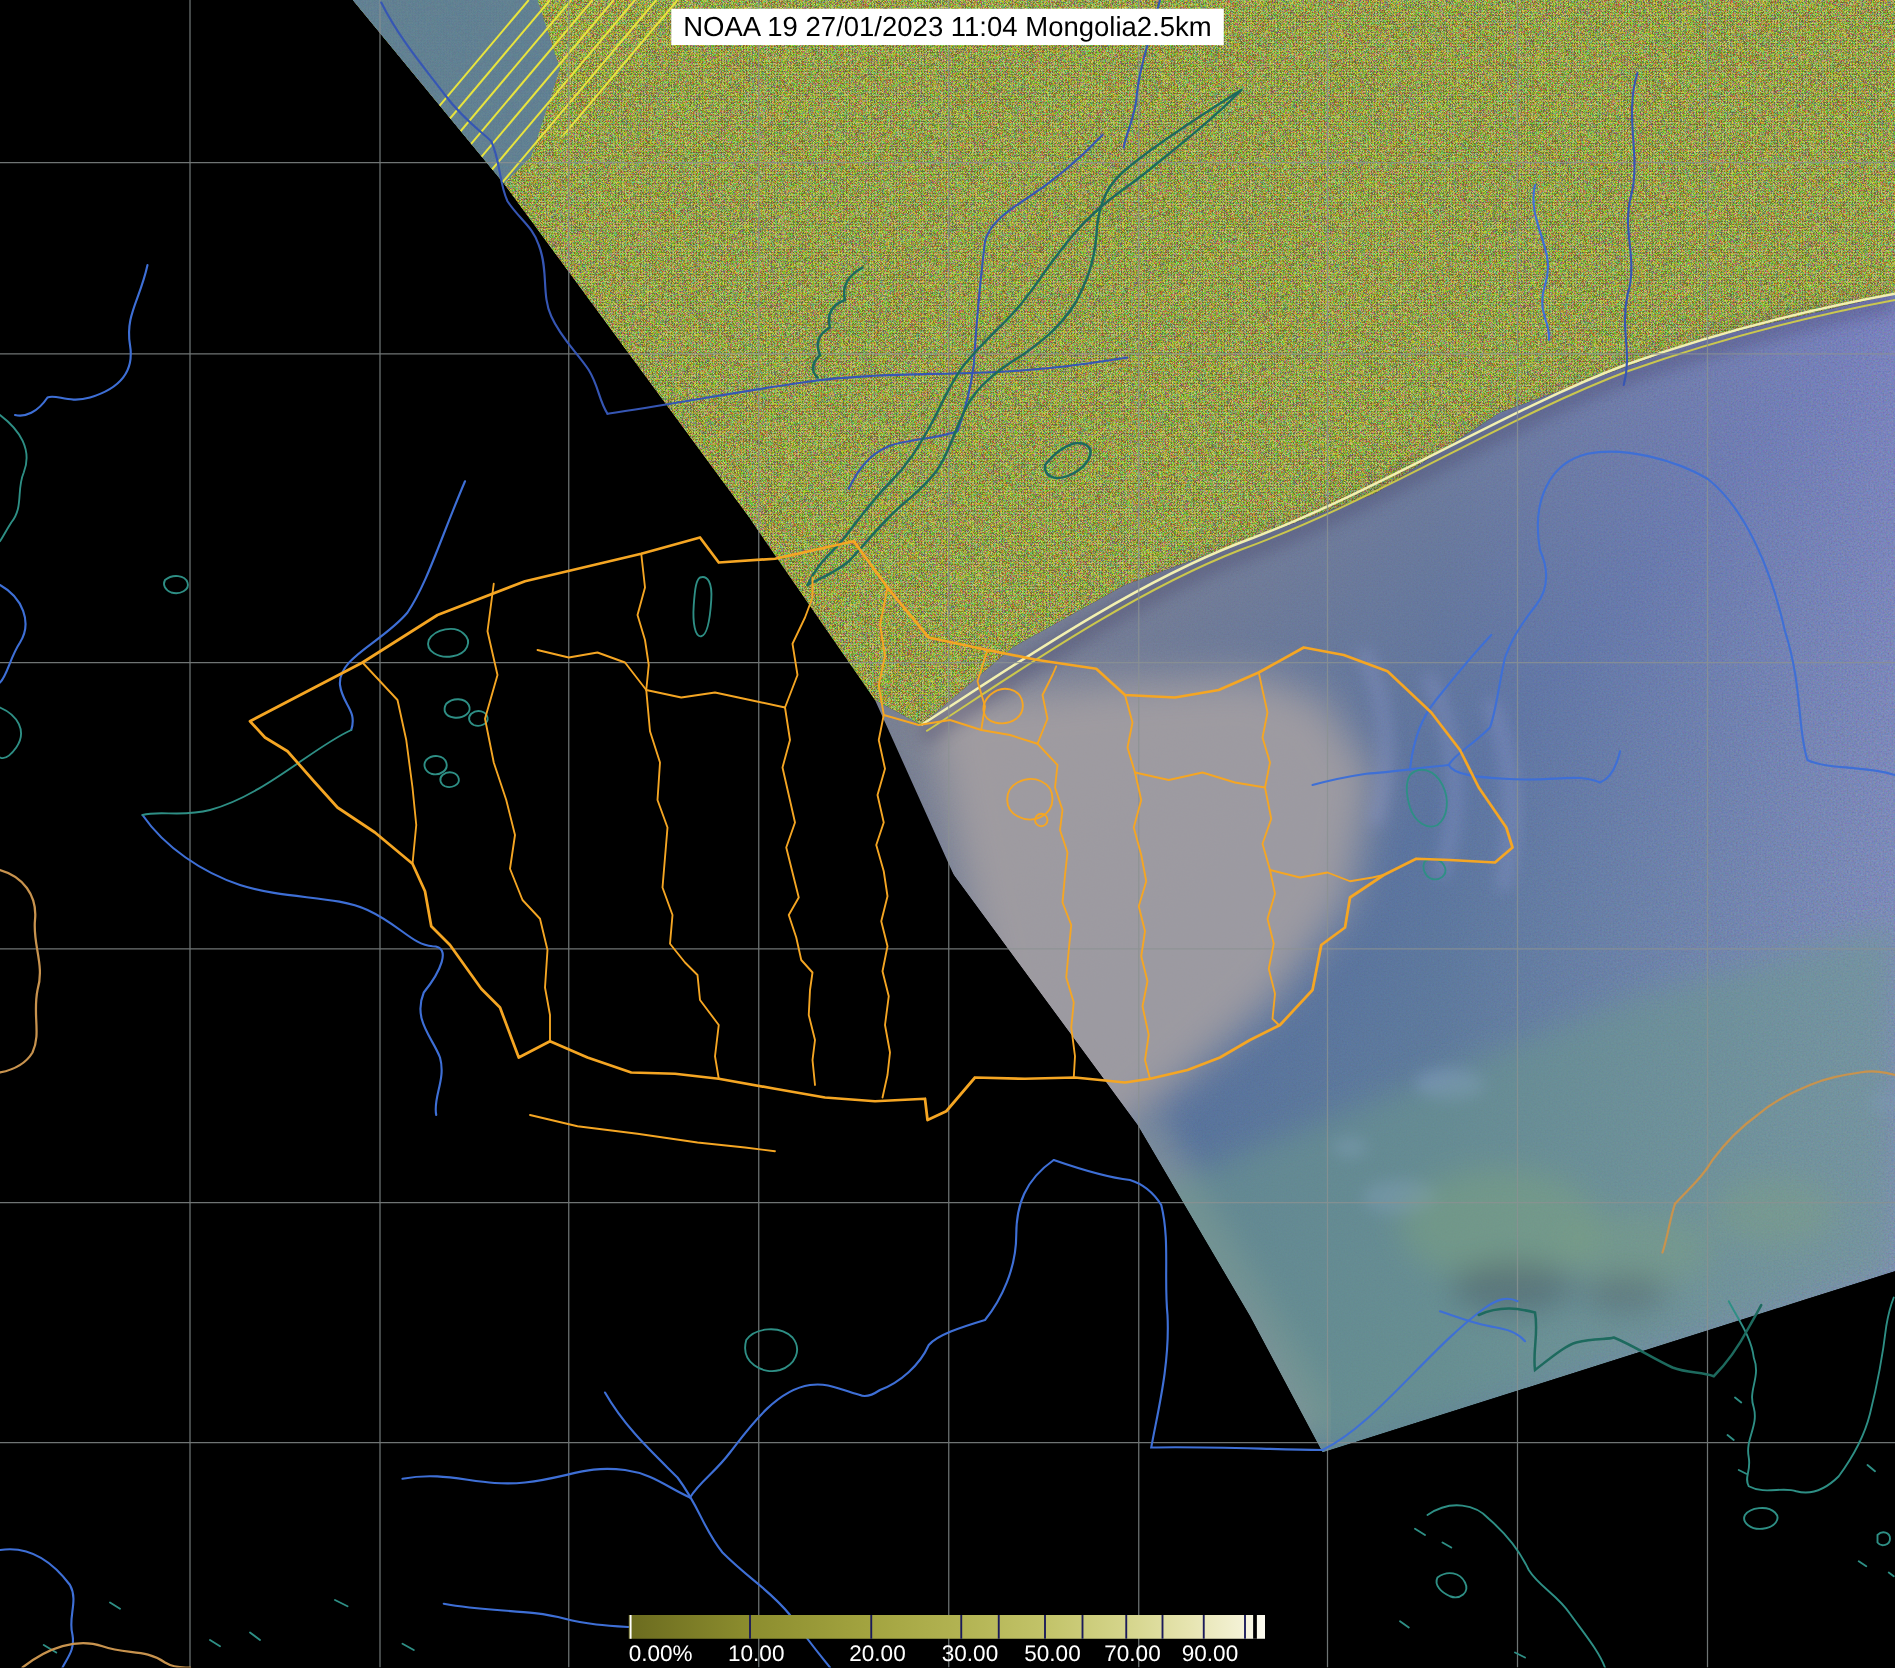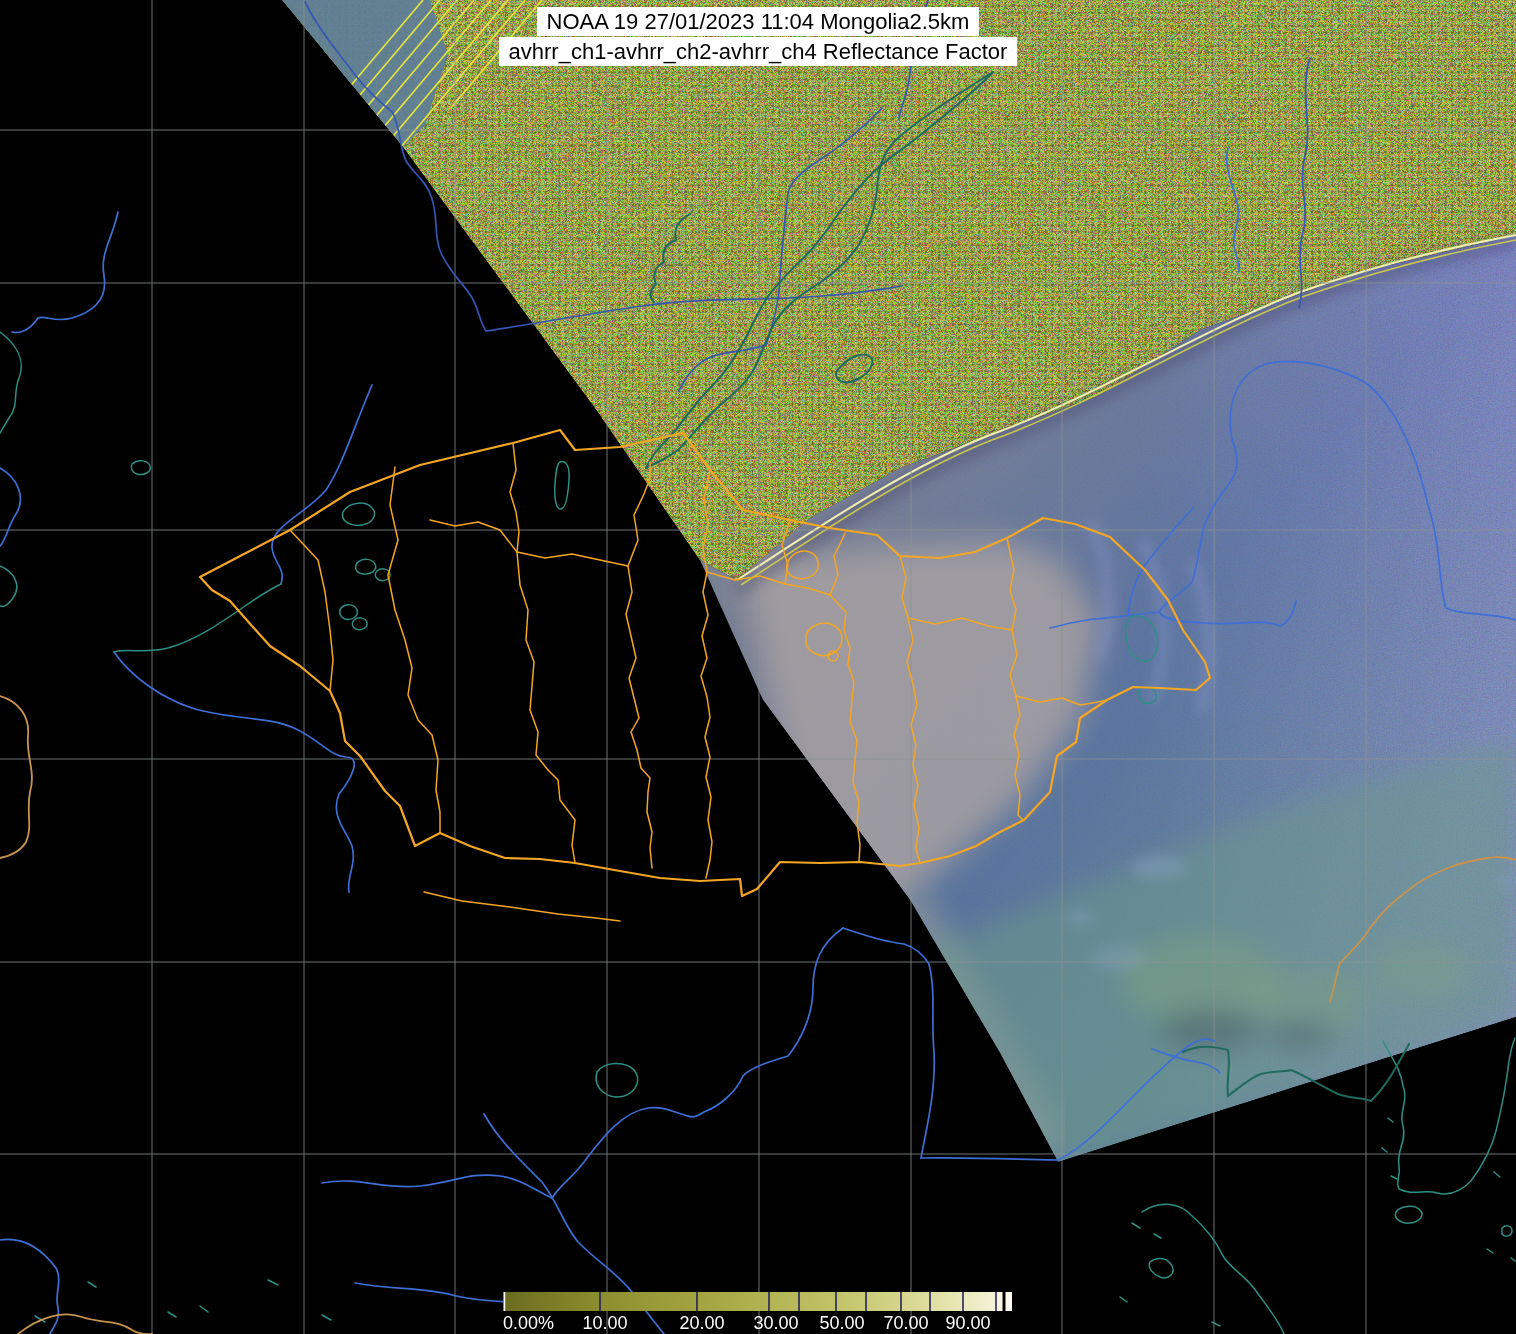--- a/index.html
+++ b/index.html
@@ -280,15 +280,14 @@
       <text x="776" y="1329" text-anchor="middle">30.00</text>
       <text x="842" y="1329" text-anchor="middle">50.00</text>
       <text x="906" y="1329" text-anchor="middle">70.00</text>
       <text x="968" y="1329" text-anchor="middle">90.00</text>
     </g>
   </g>
 </svg>
 
 <div class="titlewrap">
   <div class="tline">NOAA 19 27/01/2023 11:04 Mongolia2.5km</div>
-  <div class="tline">avhrr_ch1-avhrr_ch2-avhrr_ch4 Reflectance Factor</div>
 </div>
 </div>
 
 </body></html>

